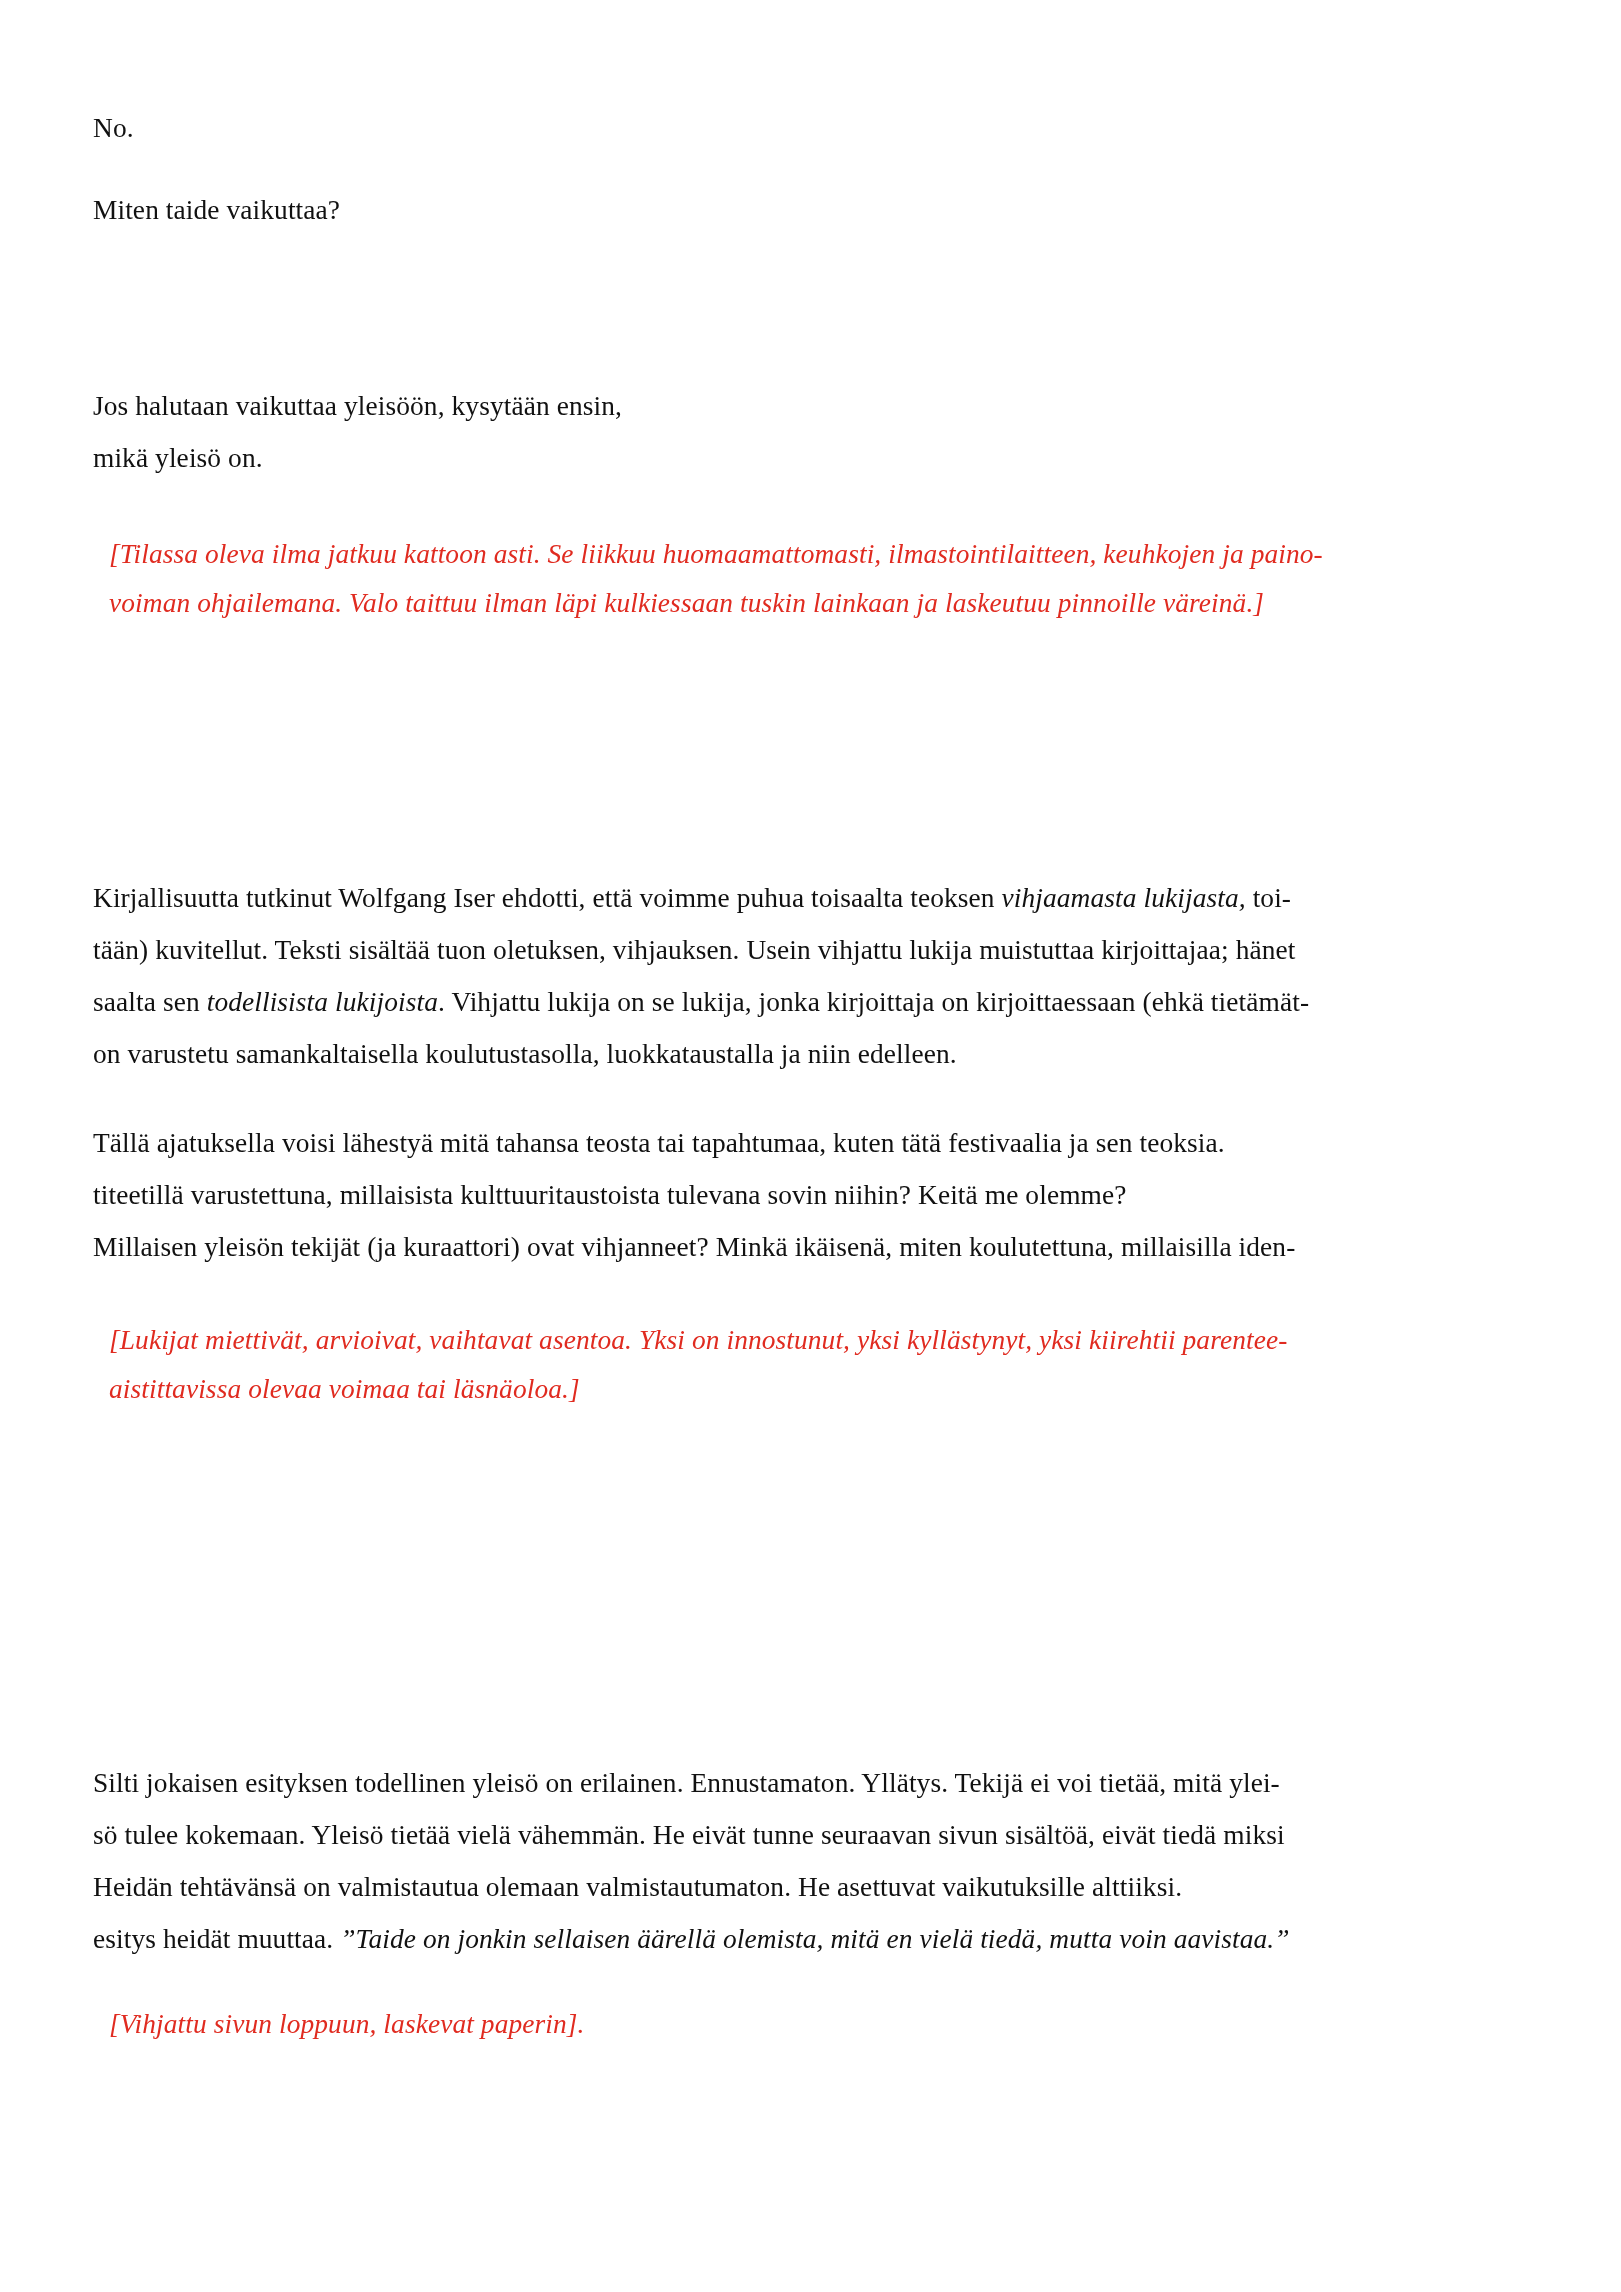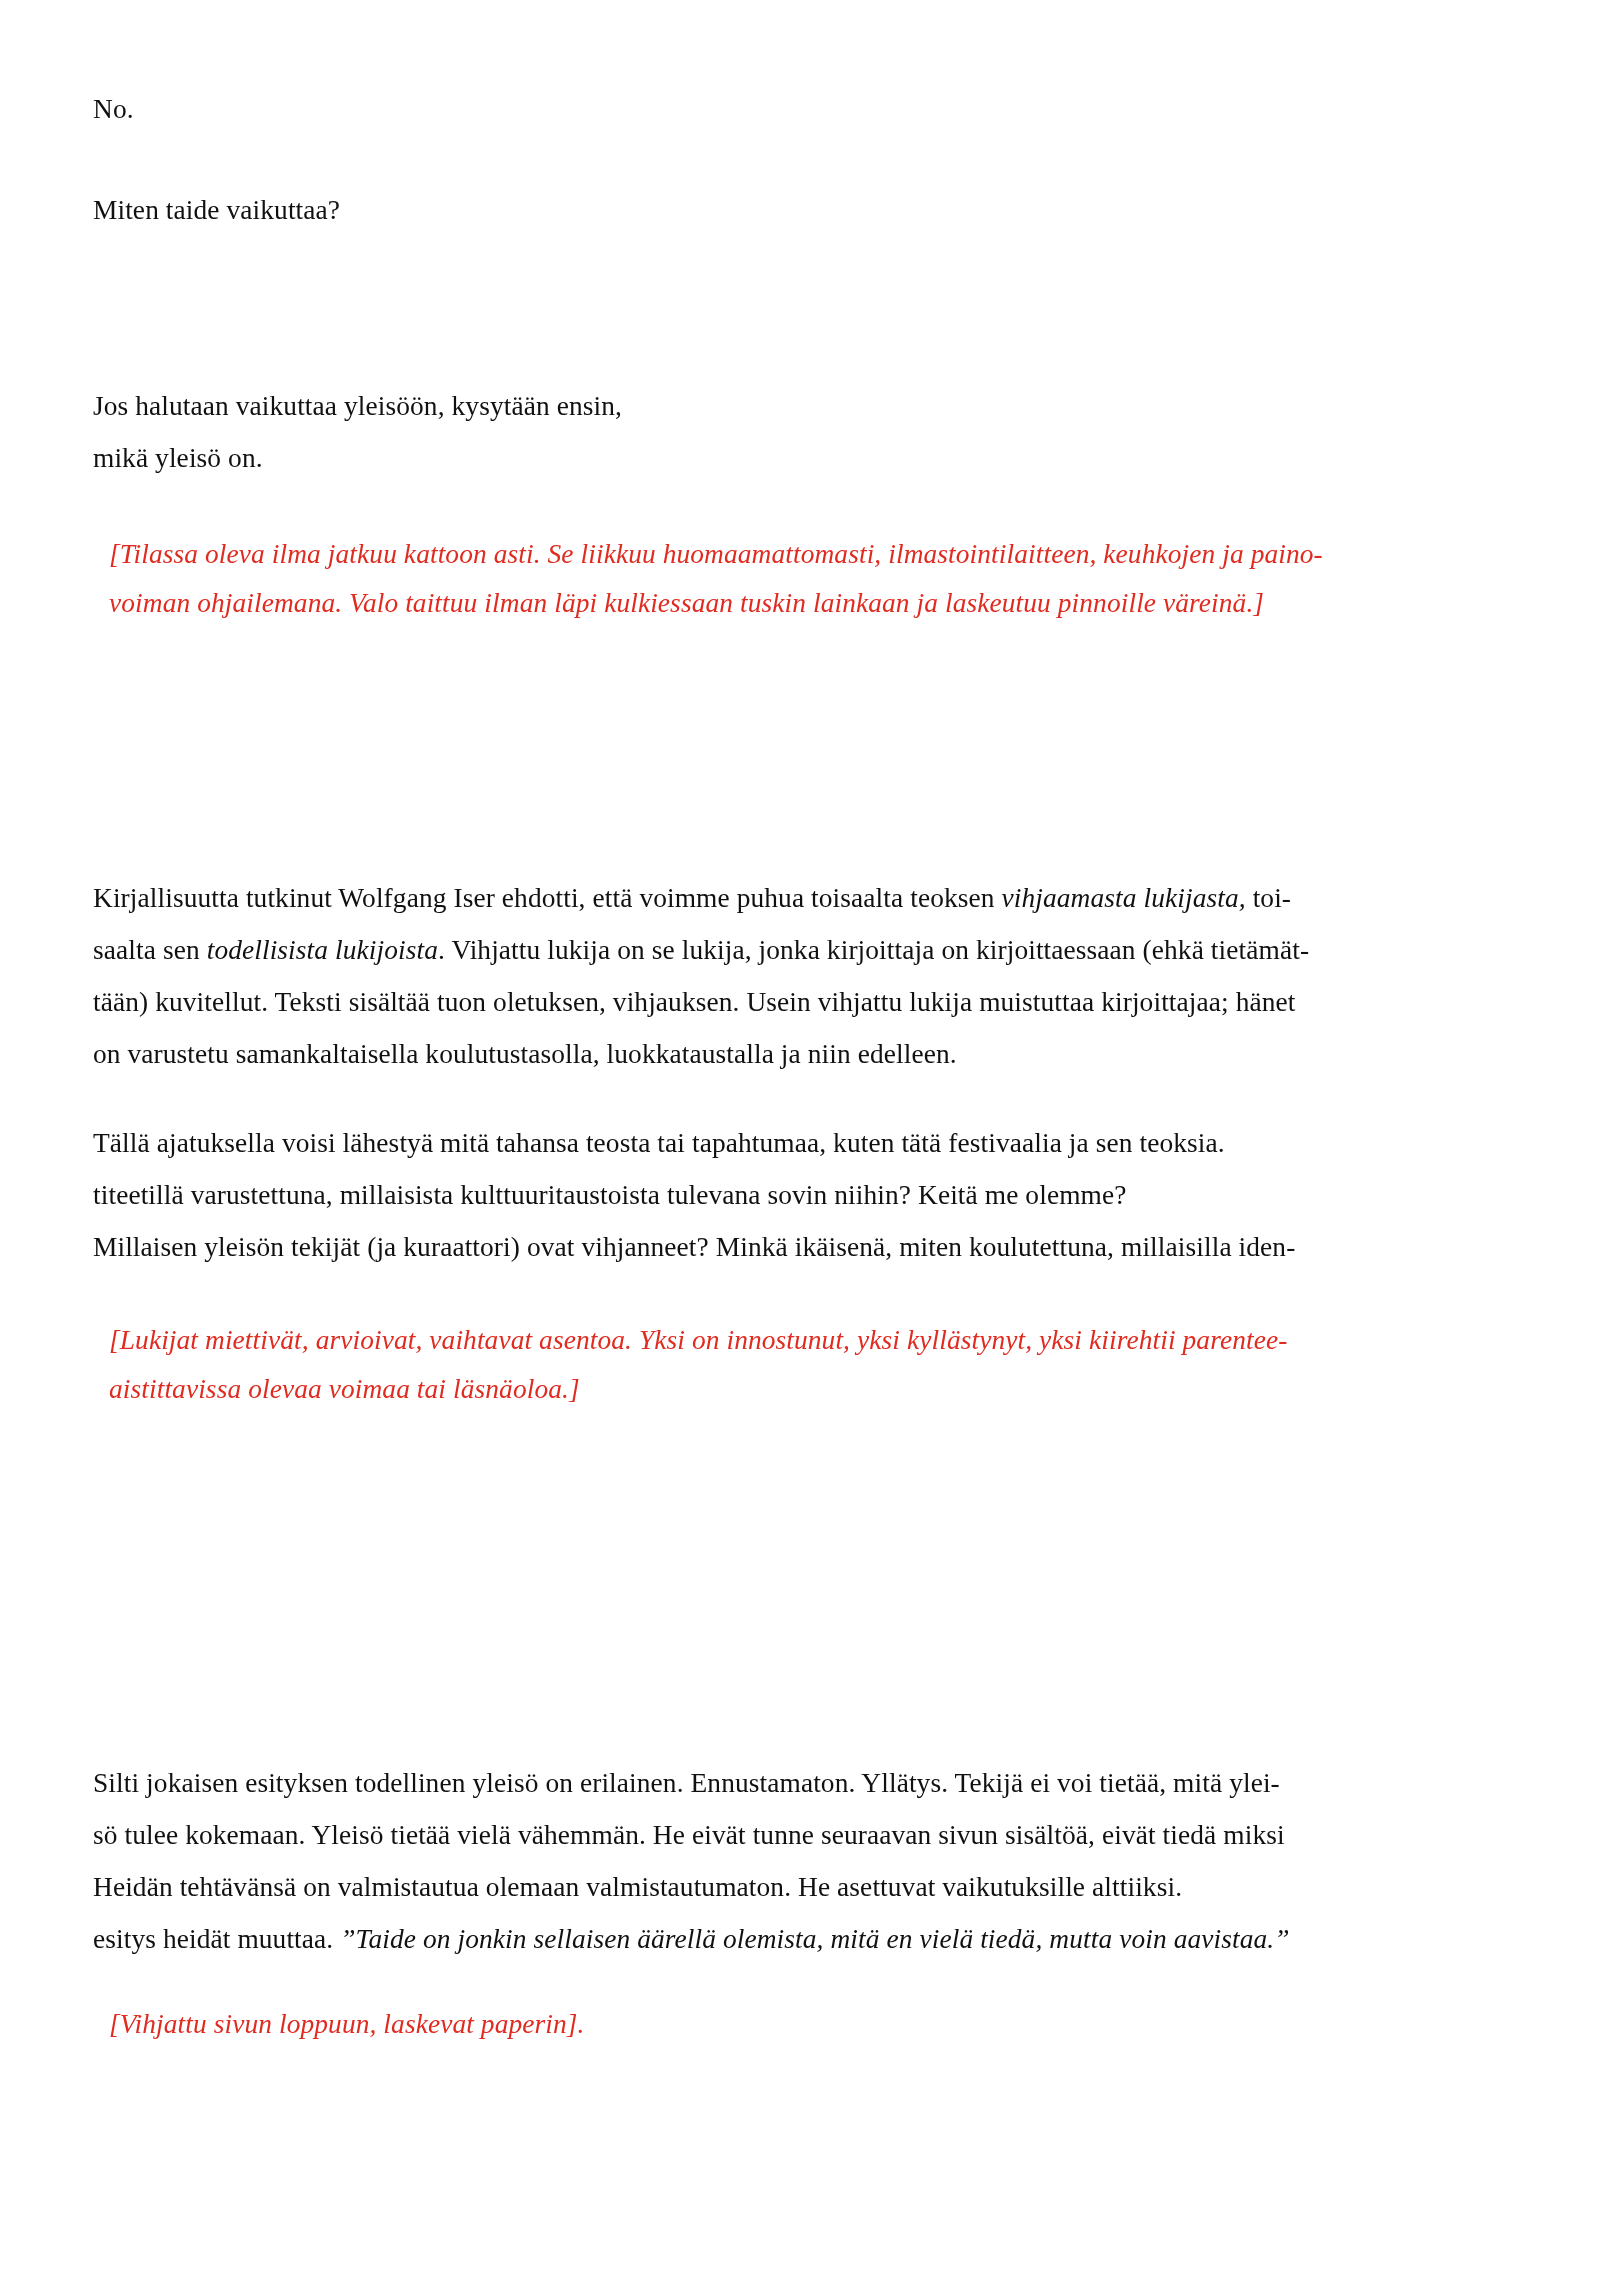--- a/index.html
+++ b/index.html
@@ -22,21 +22,21 @@
     line-height:52px;
     letter-spacing:0.1px;
   }
   .block.red{color:var(--red,#e02b20);margin-left:16px;}
   .block.red .line{
     font-style:italic;
     line-height:49px;
   }
   .block em{font-style:italic;}
   
-  .block-0{top:83px}
+  .block-0{top:102px}
   .block-1{top:184px}
   .block-2{top:282px}
   .block-3{top:380px}
   .block-4{top:530px}
   .block-5{top:872px}
   .block-6{top:1117px}
   .block-7{top:1316px}
   .block-8{top:1757px}
   .block-9{top:2000px}
 </style>
@@ -53,22 +53,22 @@
     <div class="block block-3">
       <div class="line"><span>Jos halutaan vaikuttaa yleisöön, kysytään ensin,</span></div>
       <div class="line"><span>mikä yleisö on.</span></div>
     </div>
     <div class="block red block-4">
       <div class="line"><em>[Tilassa oleva ilma jatkuu kattoon asti. Se liikkuu huomaamattomasti, ilmastointilaitteen, keuhkojen ja paino-</em></div>
       <div class="line"><em>voiman ohjailemana. Valo taittuu ilman läpi kulkiessaan tuskin lainkaan ja laskeutuu pinnoille väreinä.]</em></div>
     </div>
     <div class="block block-5">
       <div class="line"><span>Kirjallisuutta tutkinut Wolfgang Iser ehdotti, että voimme puhua toisaalta teoksen </span><em>vihjaamasta lukijasta,</em><span> toi-</span></div>
+      <div class="line"><span>tään) kuvitellut. Teksti sisältää tuon oletuksen, vihjauksen. Usein vihjattu lukija muistuttaa kirjoittajaa; hänet</span></div>
       <div class="line"><span>saalta sen </span><em>todellisista lukijoista</em><span>. Vihjattu lukija on se lukija, jonka kirjoittaja on kirjoittaessaan (ehkä tietämät-</span></div>
-      <div class="line"><span>tään) kuvitellut. Teksti sisältää tuon oletuksen, vihjauksen. Usein vihjattu lukija muistuttaa kirjoittajaa; hänet</span></div>
       <div class="line"><span>on varustetu samankaltaisella koulutustasolla, luokkataustalla ja niin edelleen.</span></div>
     </div>
     <div class="block block-6">
       <div class="line"><span>Tällä ajatuksella voisi lähestyä mitä tahansa teosta tai tapahtumaa, kuten tätä festivaalia ja sen teoksia.</span></div>
       <div class="line"><span>titeetillä varustettuna, millaisista kulttuuritaustoista tulevana sovin niihin? Keitä me olemme?</span></div>
       <div class="line"><span>Millaisen yleisön tekijät (ja kuraattori) ovat vihjanneet? Minkä ikäisenä, miten koulutettuna, millaisilla iden-</span></div>
     </div>
     <div class="block red block-7">
       <div class="line"><em>[Lukijat miettivät, arvioivat, vaihtavat asentoa. Yksi on innostunut, yksi kyllästynyt, yksi kiirehtii parentee-</em></div>
       <div class="line"><em>aistittavissa olevaa voimaa tai läsnäoloa.]</em></div>

